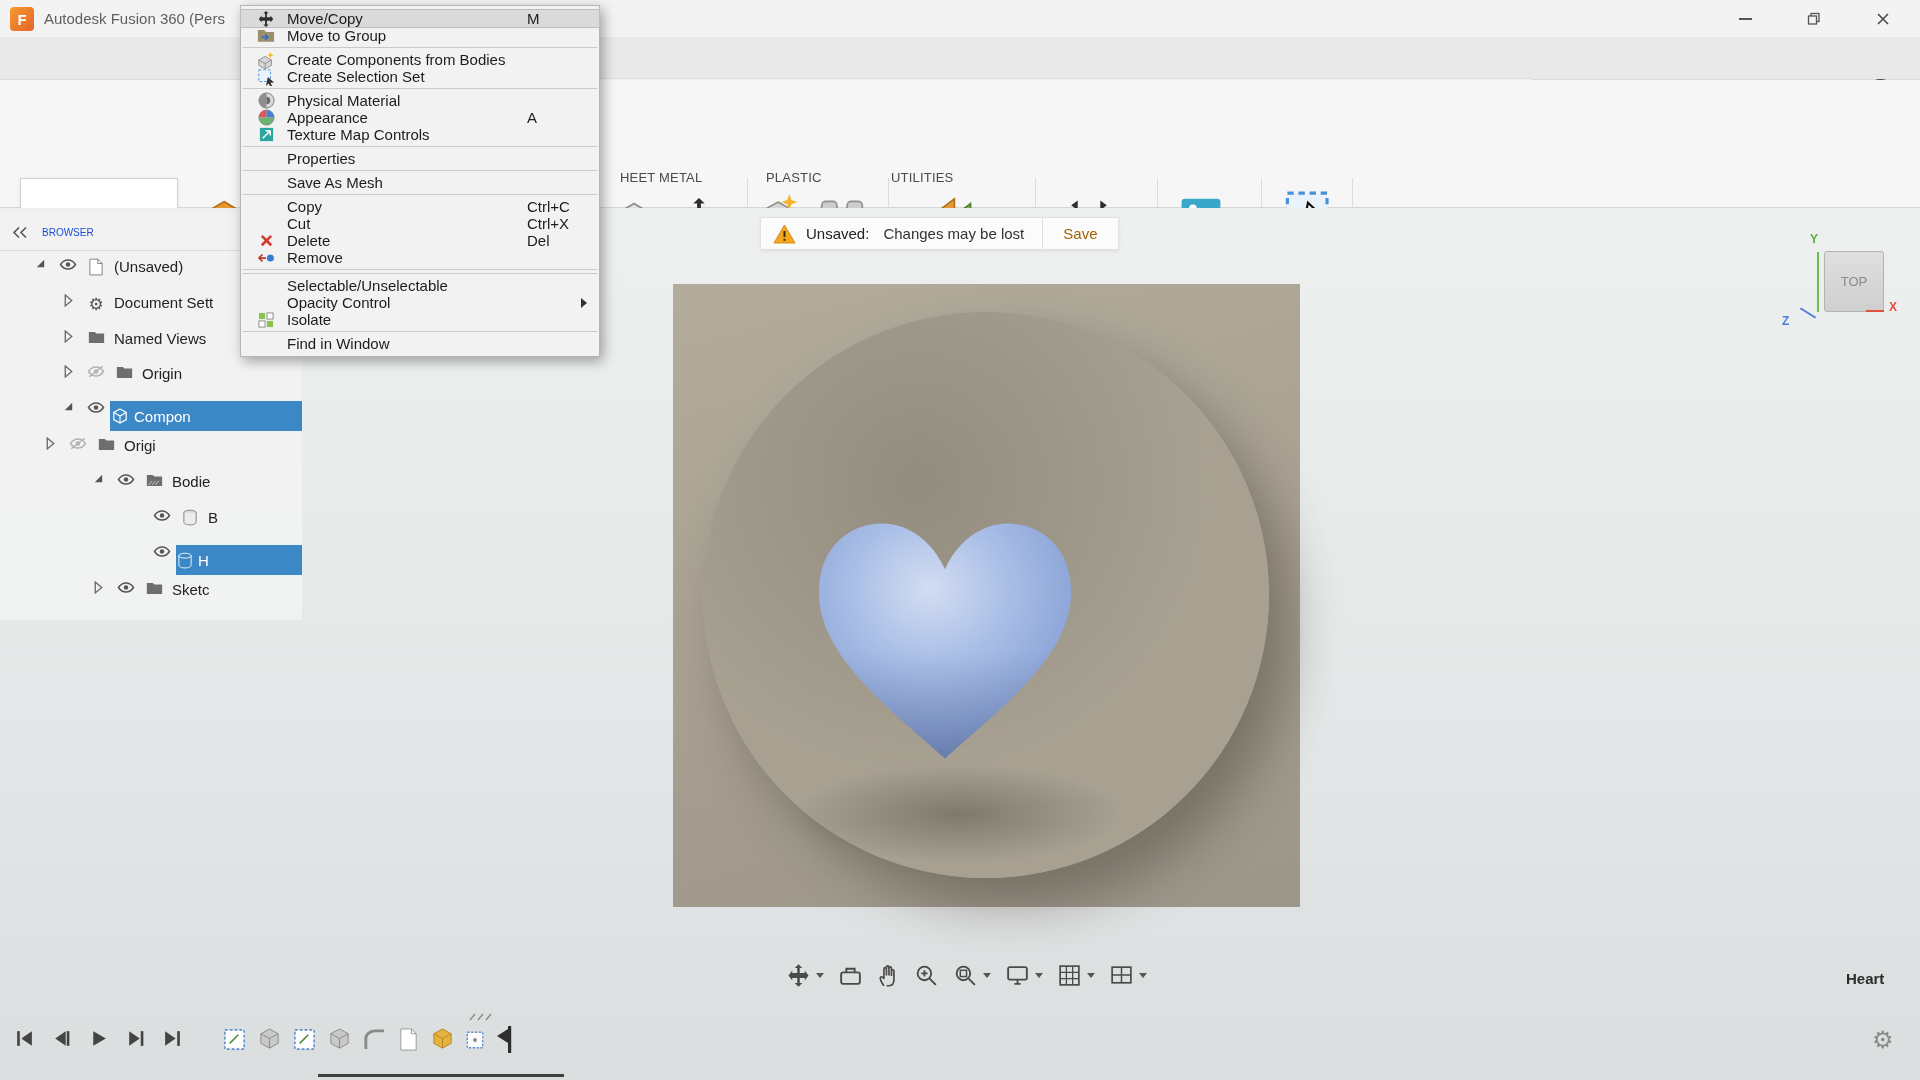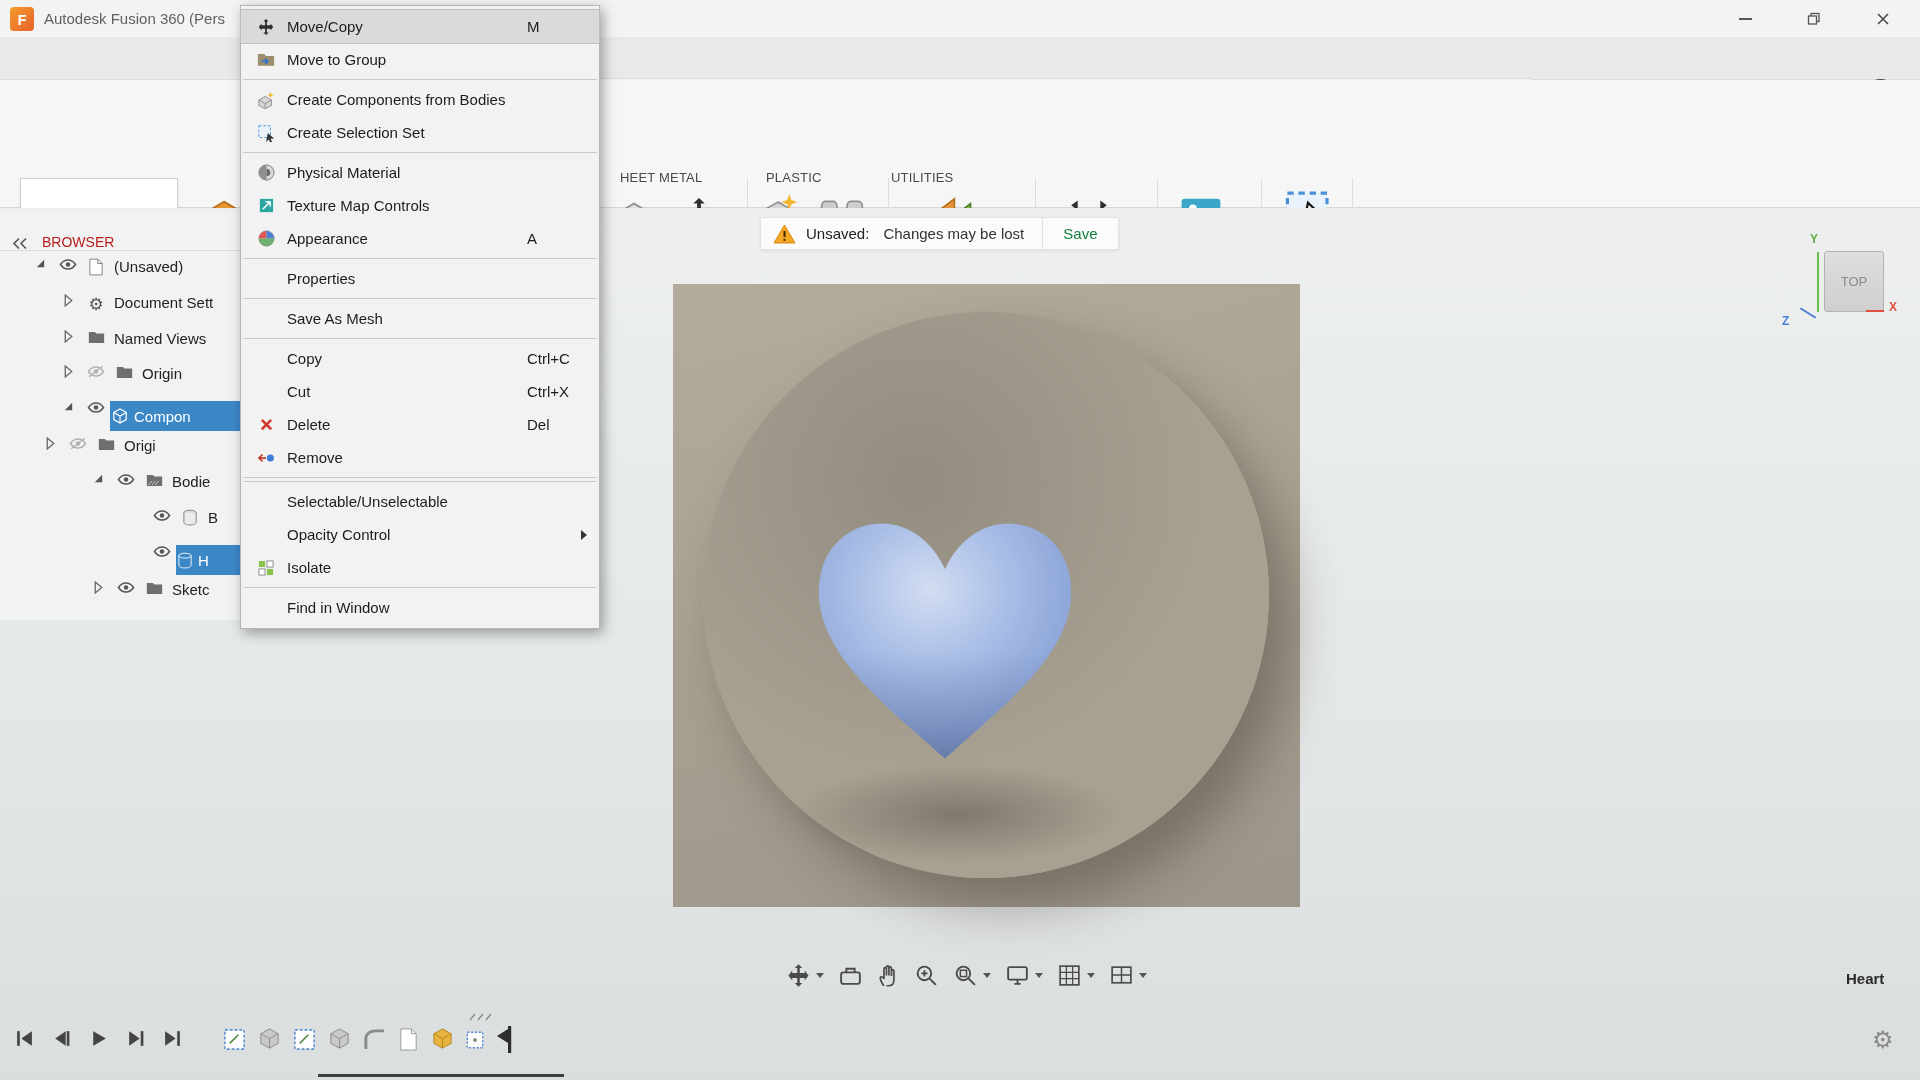--- a/index.html
+++ b/index.html
@@ -19,28 +19,28 @@
   #ribbon{position:absolute;left:0;top:80px;width:1920px;height:128px;background:#f6f6f6;border-bottom:1px solid #d6d6d6}
   .rtab{position:absolute;top:90px;font-size:13px;color:#4a4a4a;letter-spacing:.2px}
   .vsep{position:absolute;top:98px;height:98px;width:1px;background:#ddd}
   .glabel{position:absolute;top:176px;height:20px;font-size:13px;color:#333;display:flex;align-items:center;justify-content:center}
   #design-btn{position:absolute;left:20px;top:98px;width:158px;height:92px;background:#fff;border:1px solid #d0d0d0;box-shadow:0 1px 3px rgba(0,0,0,.08);display:flex;align-items:center;justify-content:center;font-size:15px;font-weight:bold;color:#333}
   .ricon{position:absolute;display:flex;align-items:center;justify-content:center}
   
   #warnbar{position:absolute;left:760px;top:217px;height:33px;background:#fbfbfb;border:1px solid #e2e2e2;box-shadow:0 1px 3px rgba(0,0,0,.08);display:flex;align-items:center;font-size:15px;z-index:15}
   
   #browser{position:absolute;left:0;top:214px;width:302px;height:406px;background:rgba(241,241,241,.96);z-index:20}
-  #browser-header{height:37px;display:flex;align-items:flex-end;border-bottom:1px solid #dcdcdc;font-size:14px;color:#b91c1c}
+  #browser-header{height:37px;display:flex;align-items:center;border-bottom:1px solid #dcdcdc;font-size:10px;color:#1d4ed8}
   .trow{position:absolute;left:0;width:302px;height:34px;display:flex;align-items:flex-start;font-size:15px;color:#222}
   .slot{width:28px;display:flex;justify-content:center;flex:none}
   .sel{display:flex;align-items:center;background:#3c88c7;color:#fff;height:30px;padding:0 12px 0 2px;flex:1;gap:6px}
   .tlabel{margin-left:4px;white-space:nowrap}
   
   #ctx{position:absolute;left:240px;top:5px;width:360px;background:#f2f2f2;border:1px solid #b5b5b5;box-shadow:3px 4px 12px rgba(0,0,0,.35);padding:4px 0;z-index:100}
-  .mi{position:relative;height:33px;display:flex;align-items:center;padding:0 10px;font-size:15px;color:#1c1c1c}
+  .mi{position:relative;height:17px;display:flex;align-items:center;padding:0 10px;font-size:15px;color:#1c1c1c}
   .mi .ic{width:30px;flex:none;display:flex;justify-content:center;margin-right:6px}
   .mi .sc{position:absolute;left:286px}
   .mi.hl{background:#dadada;outline:1px solid #bdbdbd}
   .msep{height:1px;background:#c9c9c9;margin:3px 2px}
   .subarrow{position:absolute;right:12px;width:0;height:0;border-top:5px solid transparent;border-bottom:5px solid transparent;border-left:6px solid #333}
   
   #viewport{position:absolute;left:0;top:208px;width:1920px;height:872px;background:linear-gradient(180deg,#eef0f0 0%,#e5e8e8 55%,#dbdede 100%)}
   #model{position:absolute;left:673px;top:76px;width:627px;height:623px;background:linear-gradient(165deg,#b3ac9d 0%,#a79f90 55%,#9c958a 100%)}
   #ring{position:absolute;left:30px;top:28px;width:566px;height:566px;border-radius:50%;
     background:radial-gradient(circle,#a8a192 0%,#a8a192 72%,#b4ad9e 76%,#6b6557 84%,#57534a 88%,#8d8778 95%,#a19a8b 100%);
@@ -374,21 +374,21 @@
   <div style="margin:0 10px 0 12px">
       <svg width="23" height="20" viewBox="0 0 23 20">
         <path d="M11.5 1L22 19H1z" fill="#f5a623" stroke="#d78c12"></path>
         <rect x="10.5" y="7" width="2" height="6" fill="#3a2a00"></rect>
         <rect x="10.5" y="14.8" width="2" height="2" fill="#3a2a00"></rect>
       </svg>
     </div>
   <span style="font-weight:normal;color:#222;margin-right:14px">Unsaved:</span>
   <span style="color:#333;margin-right:18px">Changes may be lost</span>
   <div style="width:1px;height:33px;background:#e0e0e0"></div>
-  <span style="color:#15803d;margin:8px 20px">Save</span>
+  <span style="color:#a16207;margin:8px 20px">Save</span>
 </div>
 
 <div id="browser">
   <div id="browser-header">
     <span style="margin:0 14px 0 12px">
         <svg width="16" height="13" viewBox="0 0 16 12">
           <path d="M7 1L2 6l5 5M14 1L9 6l5 5" stroke="#555" stroke-width="1.6" fill="none"></path>
         </svg>
       </span>
     <span>BROWSER</span>
@@ -721,37 +721,37 @@
           <path d="M9 1a8 8 0 010 16A8 8 0 019 1z" fill="none"></path>
           <path d="M9 1a8 8 0 000 16z" fill="#8f8f8f"></path>
           <path d="M9 5a4 4 0 010 8z" fill="#6a6a6a"></path>
         </svg>
       </span>
     <span class="lb">Physical Material</span>
   </div>
   <div class="mi">
     <span class="ic">
         <svg width="17" height="17" viewBox="0 0 18 18">
-          <rect x="2" y="2" width="14" height="14" fill="#2aa8a0"></rect>
-          <path d="M5 13L13 5M13 5h-5M13 5v5" stroke="#fff" stroke-width="1.6" fill="none"></path>
-        </svg>
-      </span>
-    <span class="lb">Texture Map Controls</span>
-  </div>
-  <div class="mi">
-    <span class="ic">
-        <svg width="17" height="17" viewBox="0 0 18 18">
           <circle cx="9" cy="9" r="8" fill="#e8e8e8" stroke="#888"></circle>
           <path d="M9 1a8 8 0 00-8 8h8z" fill="#e05656"></path>
           <path d="M9 1a8 8 0 018 8H9z" fill="#4a7fd4"></path>
           <path d="M1 9a8 8 0 0016 0H1z" fill="#58a85a" opacity=".85"></path>
         </svg>
       </span>
     <span class="lb">Appearance</span>
     <span class="sc">A</span>
+  </div>
+  <div class="mi">
+    <span class="ic">
+        <svg width="17" height="17" viewBox="0 0 18 18">
+          <rect x="2" y="2" width="14" height="14" fill="#2aa8a0"></rect>
+          <path d="M5 13L13 5M13 5h-5M13 5v5" stroke="#fff" stroke-width="1.6" fill="none"></path>
+        </svg>
+      </span>
+    <span class="lb">Texture Map Controls</span>
   </div>
   <div class="msep"></div>
   <div class="mi">
     <span class="ic"></span>
     <span class="lb">Properties</span>
   </div>
   <div class="msep"></div>
   <div class="mi">
     <span class="ic"></span>
     <span class="lb">Save As Mesh</span>

